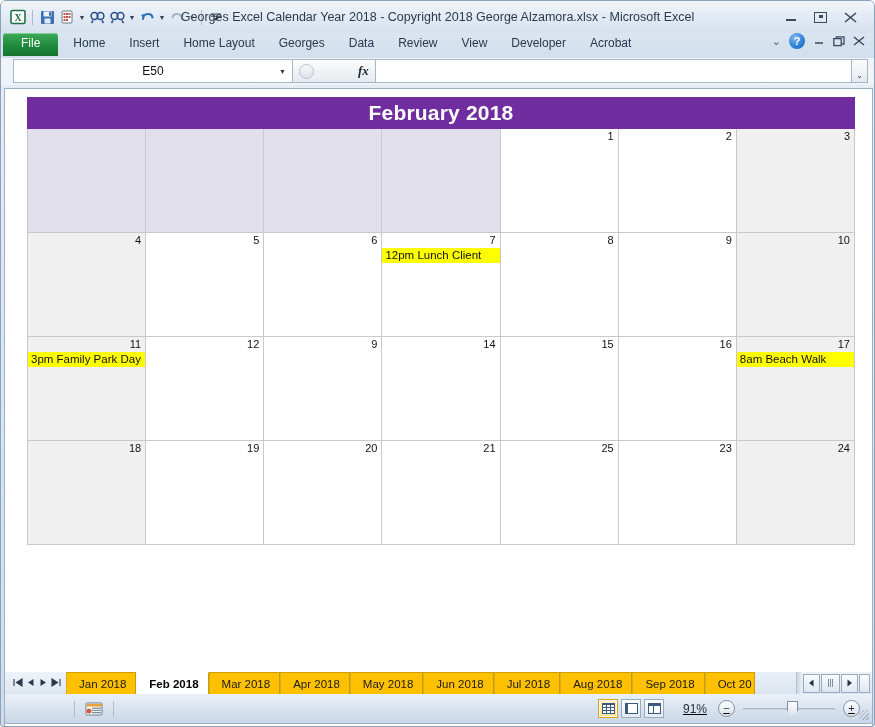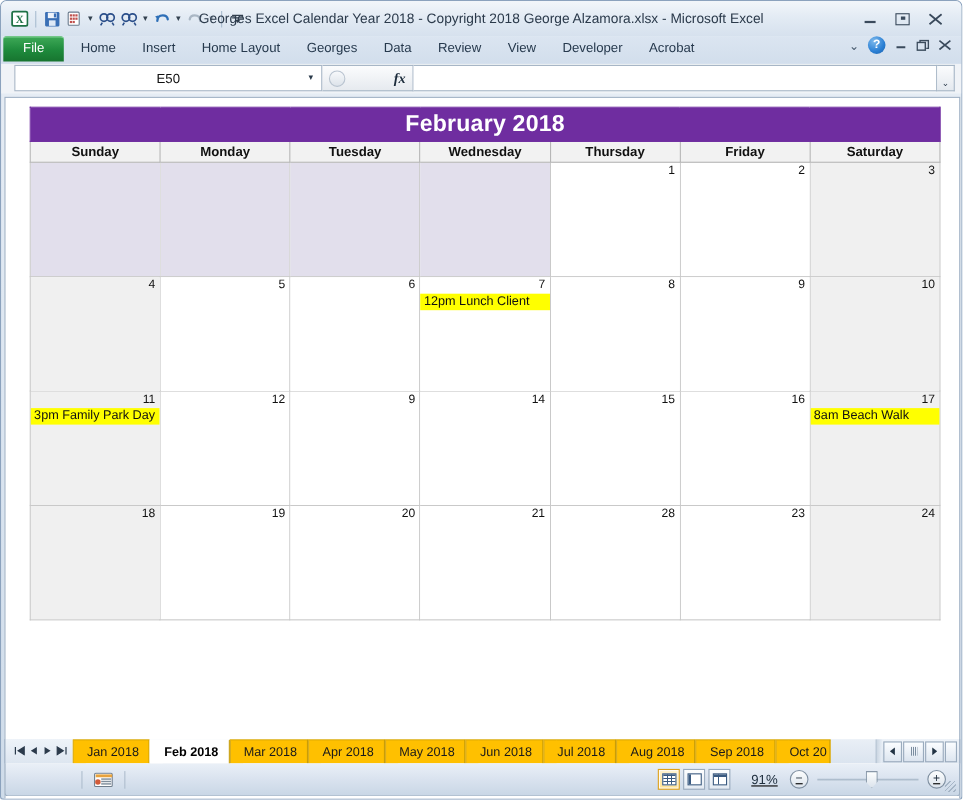--- a/index.html
+++ b/index.html
@@ -661,29 +661,20 @@
     <div class="fb-exp">⌄</div>
   </div>
 
   <div class="sheet-wrap">
     <div class="sheet-inner">
       <table class="cal">
         <tbody>
           <tr>
             <td class="month-banner" colspan="7">February 2018</td>
           </tr>
-          <tr>
-            <th class="dow">Sunday</th>
-            <th class="dow">Monday</th>
-            <th class="dow">Tuesday</th>
-            <th class="dow">Wednesday</th>
-            <th class="dow">Thursday</th>
-            <th class="dow">Friday</th>
-            <th class="dow">Saturday</th>
-          </tr>
         </tbody>
         <tbody id="weeks-body">
             <tr>
               <td class="daycell blank"></td>
               <td class="daycell blank"></td>
               <td class="daycell blank"></td>
               <td class="daycell blank"></td>
               <td class="daycell">
                 <div class="dnum">1</div>
               </td>
@@ -750,21 +741,21 @@
               <td class="daycell">
                 <div class="dnum">19</div>
               </td>
               <td class="daycell">
                 <div class="dnum">20</div>
               </td>
               <td class="daycell">
                 <div class="dnum">21</div>
               </td>
               <td class="daycell">
-                <div class="dnum">28</div>
+                <div class="dnum">25</div>
               </td>
               <td class="daycell">
                 <div class="dnum">23</div>
               </td>
               <td class="daycell weekend">
                 <div class="dnum">24</div>
               </td>
             </tr>
           </tbody>
       </table>

